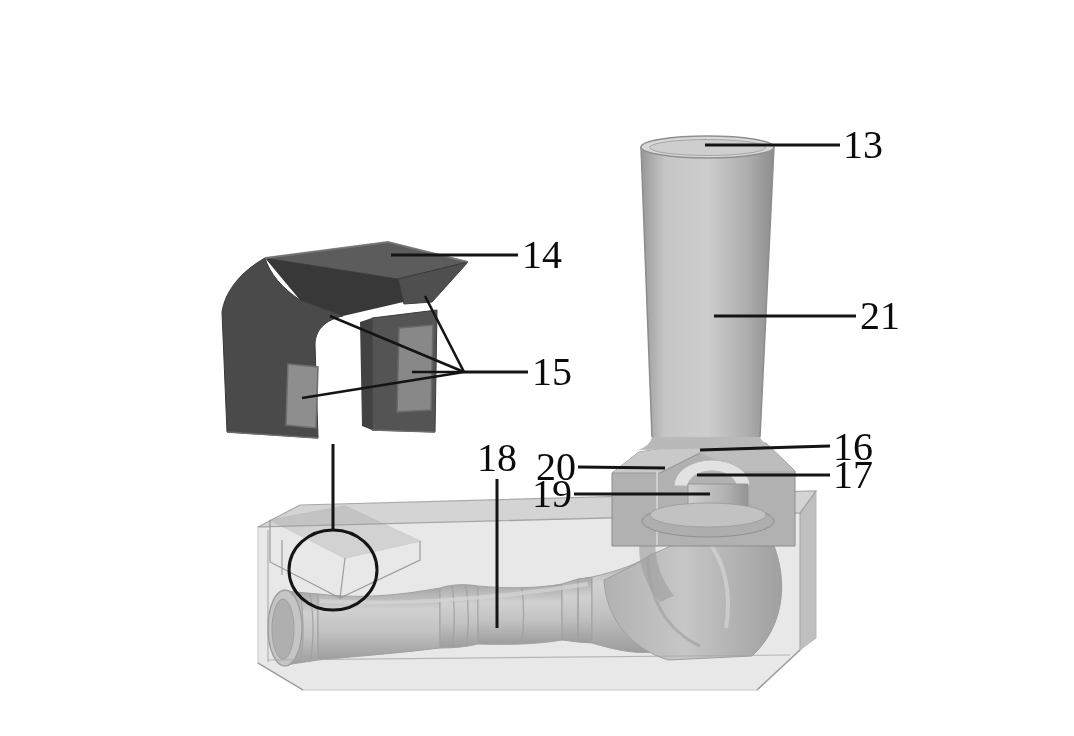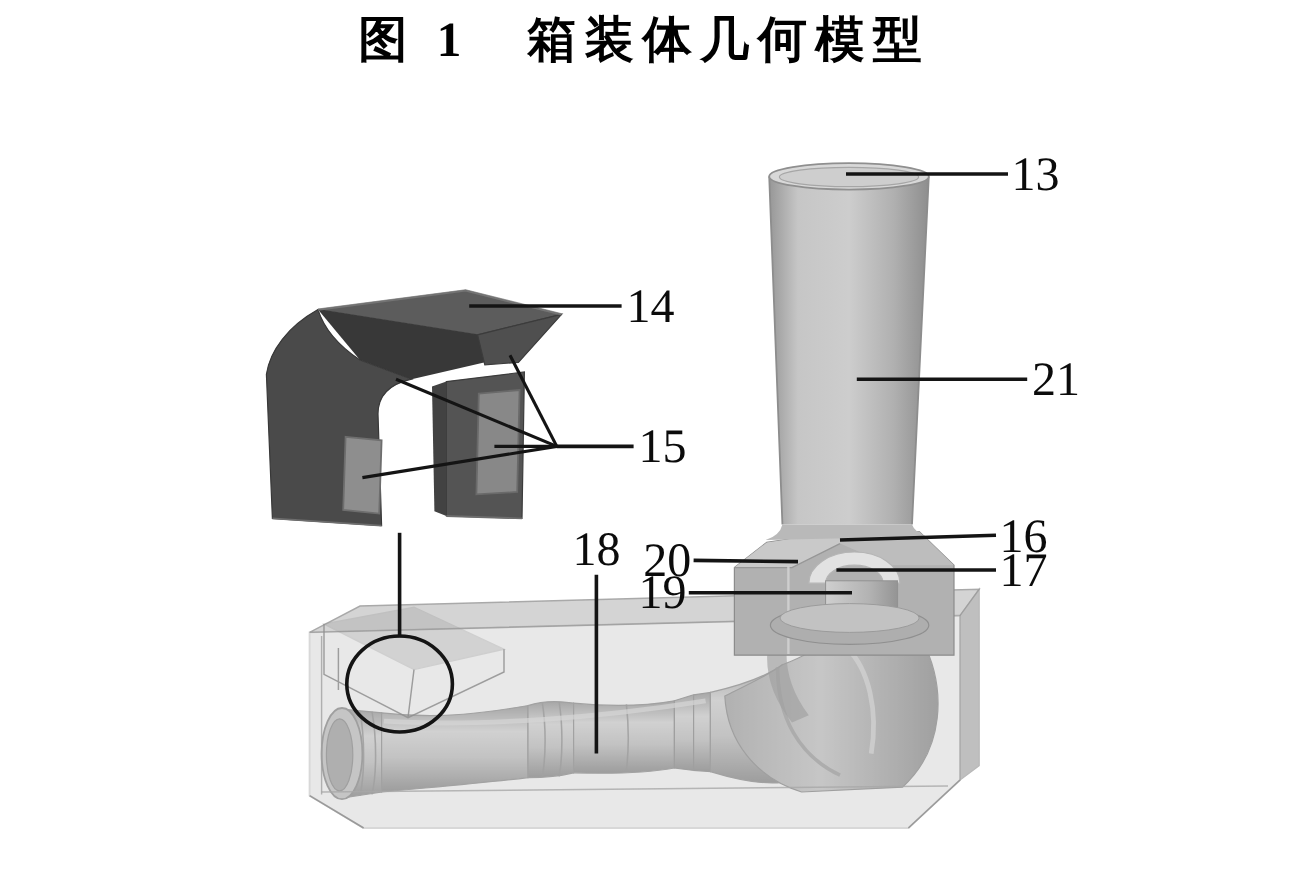--- a/index.html
+++ b/index.html
@@ -26,21 +26,20 @@
     font-family:"Liberation Serif","DejaVu Serif",serif;
     font-size:40px;
     fill:#0b0b0b;
   }
 </style>
 </head>
 <body>
 
 <div class="page">
 
-  <div class="fig-title">图 1　箱装体几何模型</div>
 
   <svg width="1074" height="736" viewBox="0 0 1074 736">
 
     <defs>
       <linearGradient id="gradCyl" x1="0" y1="0" x2="1" y2="0">
         <stop offset="0" stop-color="#979797"></stop>
         <stop offset="0.18" stop-color="#c6c6c6"></stop>
         <stop offset="0.5" stop-color="#cdcdcd"></stop>
         <stop offset="0.78" stop-color="#b0b0b0"></stop>
         <stop offset="1" stop-color="#8e8e8e"></stop>

